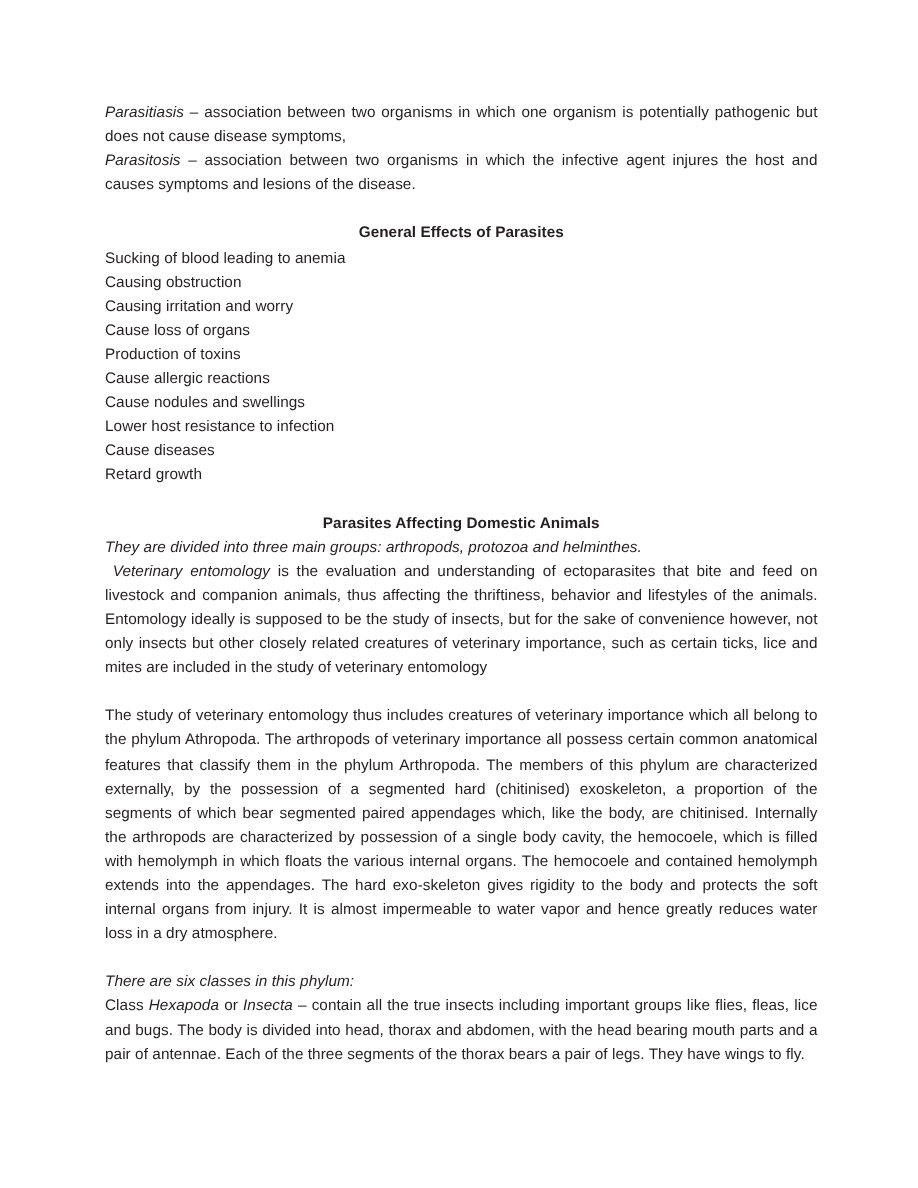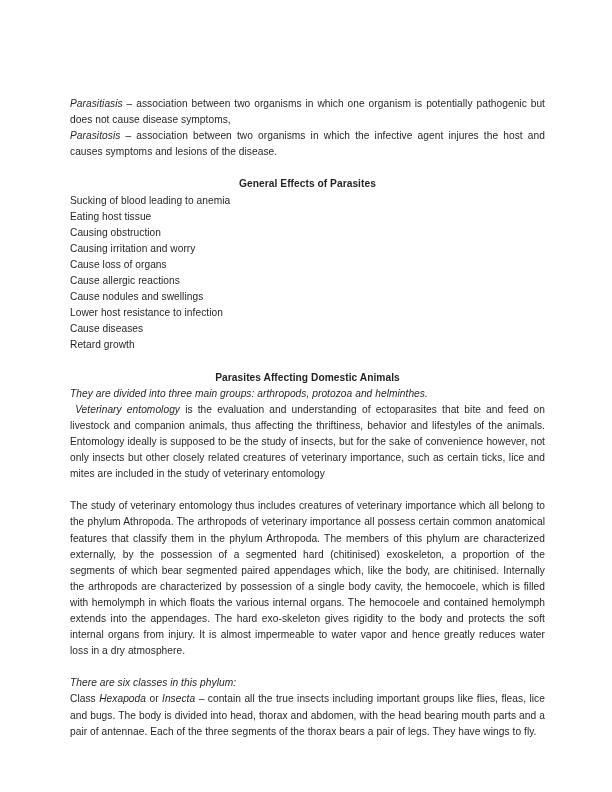--- a/index.html
+++ b/index.html
@@ -13,21 +13,21 @@
     height: 792px;
     font-family: "Liberation Sans", sans-serif;
     color: #231f20;
     overflow: hidden;
   }
   .page {
     position: relative;
     width: 506px;
     height: 792px;
     box-sizing: border-box;
-    padding: 96px 67px 0 70px;
+    padding: 68px 67px 0 70px;
     background: #ffffff;
   }
   .doc-body {
     width: 475px;
   }
   
   p.para {
     margin: 0;
     font-size: 10.2px;
     line-height: 16.1px;
@@ -85,24 +85,24 @@
 
     <p class="para"><em class="ital">Parasitiasis</em><span> – </span><span>association between two organisms in which one organism is potentially pathogenic but does not cause disease symptoms,</span></p>
 
     <p class="para"><em class="ital">Parasitosis</em><span> – </span><span>association between two organisms in which the infective agent injures the host and causes symptoms and lesions of the disease.</span></p>
 
     <div class="spacer"></div>
 
     <h2 class="heading">General Effects of Parasites</h2>
     <ul class="plain-list">
       <li>Sucking of blood leading to anemia</li>
-      <li>Eating host tissue</li>
       <li>Causing obstruction</li>
       <li>Causing irritation and worry</li>
       <li>Cause loss of organs</li>
+      <li>Production of toxins</li>
       <li>Cause allergic reactions</li>
       <li>Cause nodules and swellings</li>
       <li>Lower host resistance to infection</li>
       <li>Cause diseases</li>
       <li>Retard growth</li>
     </ul>
 
     <div class="spacer"></div>
 
     <h2 class="heading">Parasites Affecting Domestic Animals</h2>

